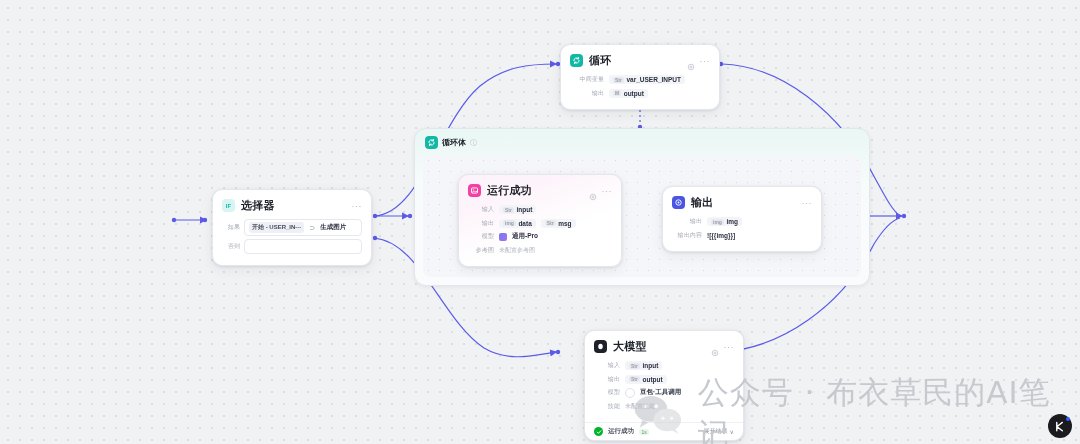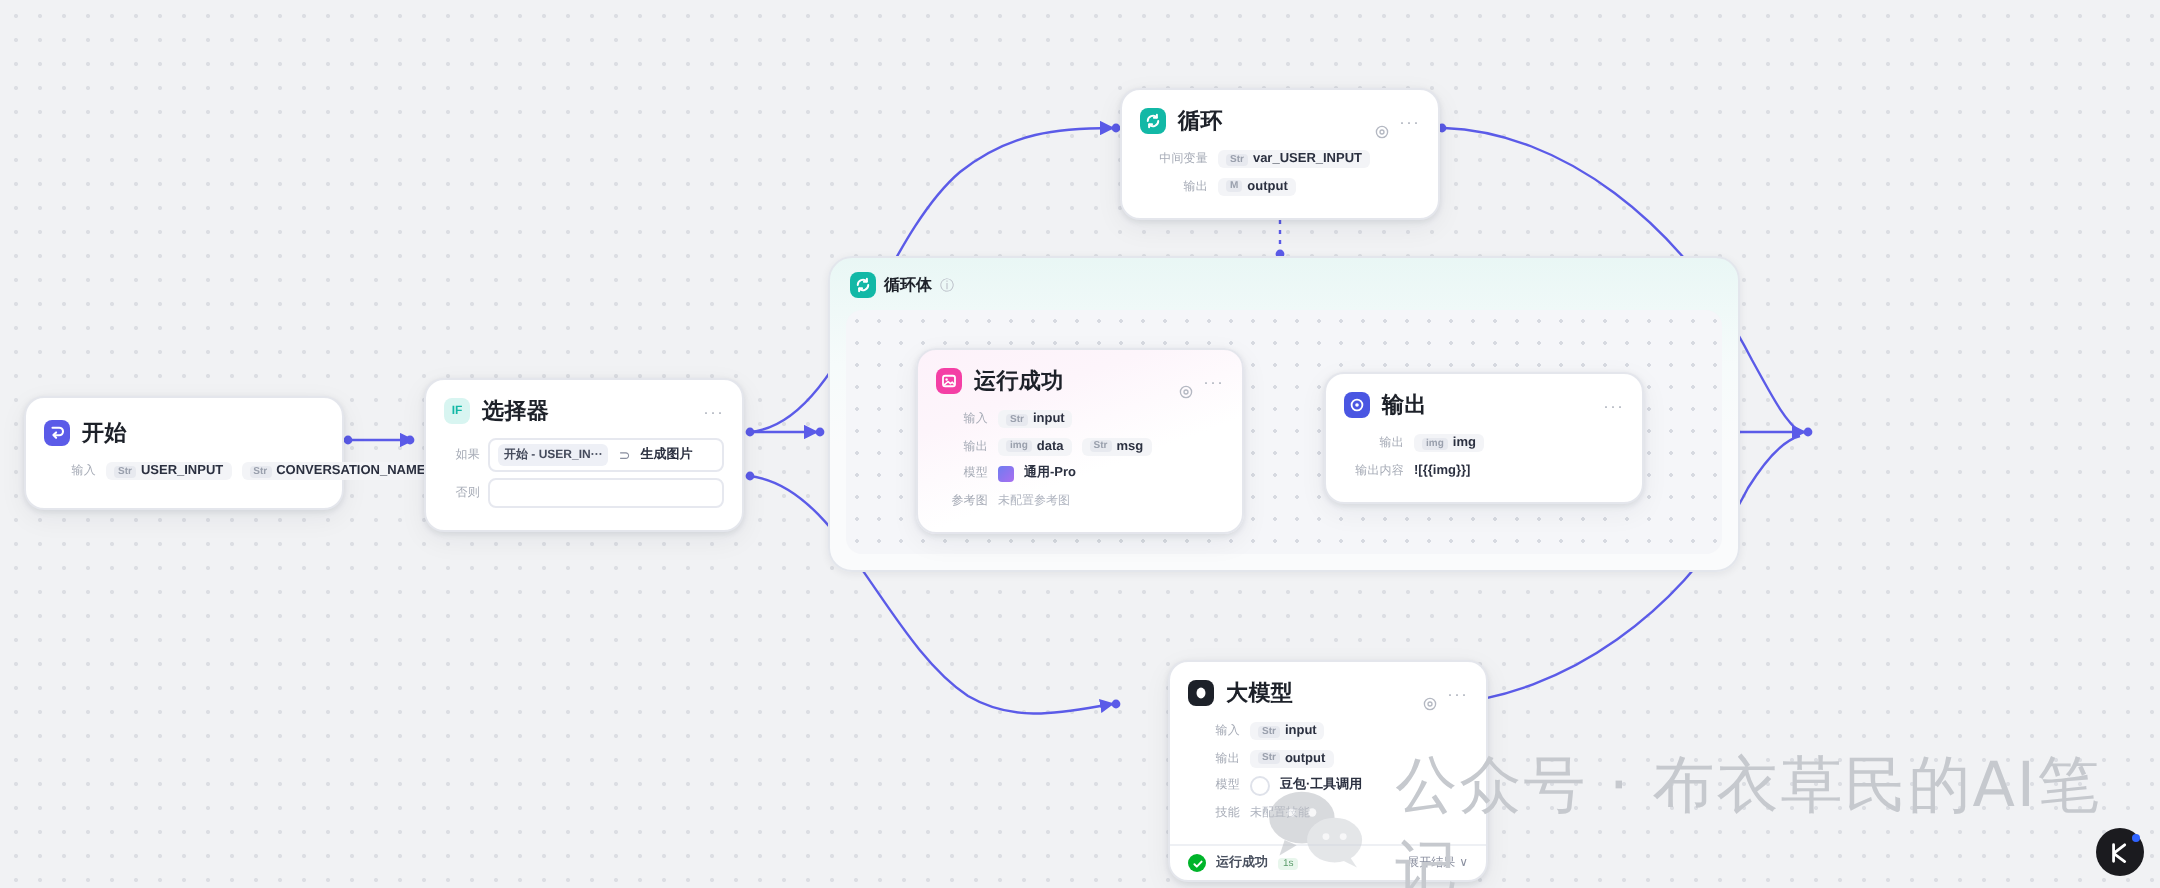--- a/index.html
+++ b/index.html
@@ -151,44 +151,20 @@
       <circle cx="904" cy="216" r="2.2"></circle>
       <circle cx="558" cy="64" r="2.2"></circle>
         <circle cx="721" cy="64" r="2.2"></circle>
       <circle cx="640" cy="101" r="2.2"></circle>
       <circle cx="558" cy="352" r="2.2"></circle>
         <circle cx="721" cy="352" r="2.2"></circle>
       <circle cx="640" cy="127" r="2.2"></circle>
     </g>
   </svg>
 
-  <div class="node" id="node-start">
-    <div class="node-head">
-      <span class="ic" style="background:#5b5be8">
-        <svg width="9" height="9" viewBox="0 0 12 12">
-            <path d="M3 2.5h4.5a2.5 2.5 0 0 1 0 5H4.2" stroke="#fff" stroke-width="1.4" fill="none" stroke-linecap="round"></path>
-            <path d="M5.4 5.6 3.6 7.4l1.8 1.8" stroke="#fff" stroke-width="1.4" fill="none" stroke-linecap="round" stroke-linejoin="round"></path>
-          </svg>
-      </span>
-      <span class="node-title">开始</span>
-    </div>
-    <div class="rows">
-      <div class="row">
-        <span class="rlabel">输入</span>
-        <span class="chip">
-          <span class="ty">Str</span>
-          <span>USER_INPUT</span>
-        </span>
-        <span class="chip">
-          <span class="ty">Str</span>
-          <span>CONVERSATION_NAME</span>
-        </span>
-      </div>
-    </div>
-  </div>
 
   <div class="node" id="node-selector">
     <div class="node-head">
       <span class="ic" style="background:#d8f5f1;color:#12b8a6;font-size:6px;font-weight:700;">
         <span>IF</span>
       </span>
       <span class="node-title">选择器</span>
       <span class="head-actions">
         <span class="dots">···</span>
       </span>

